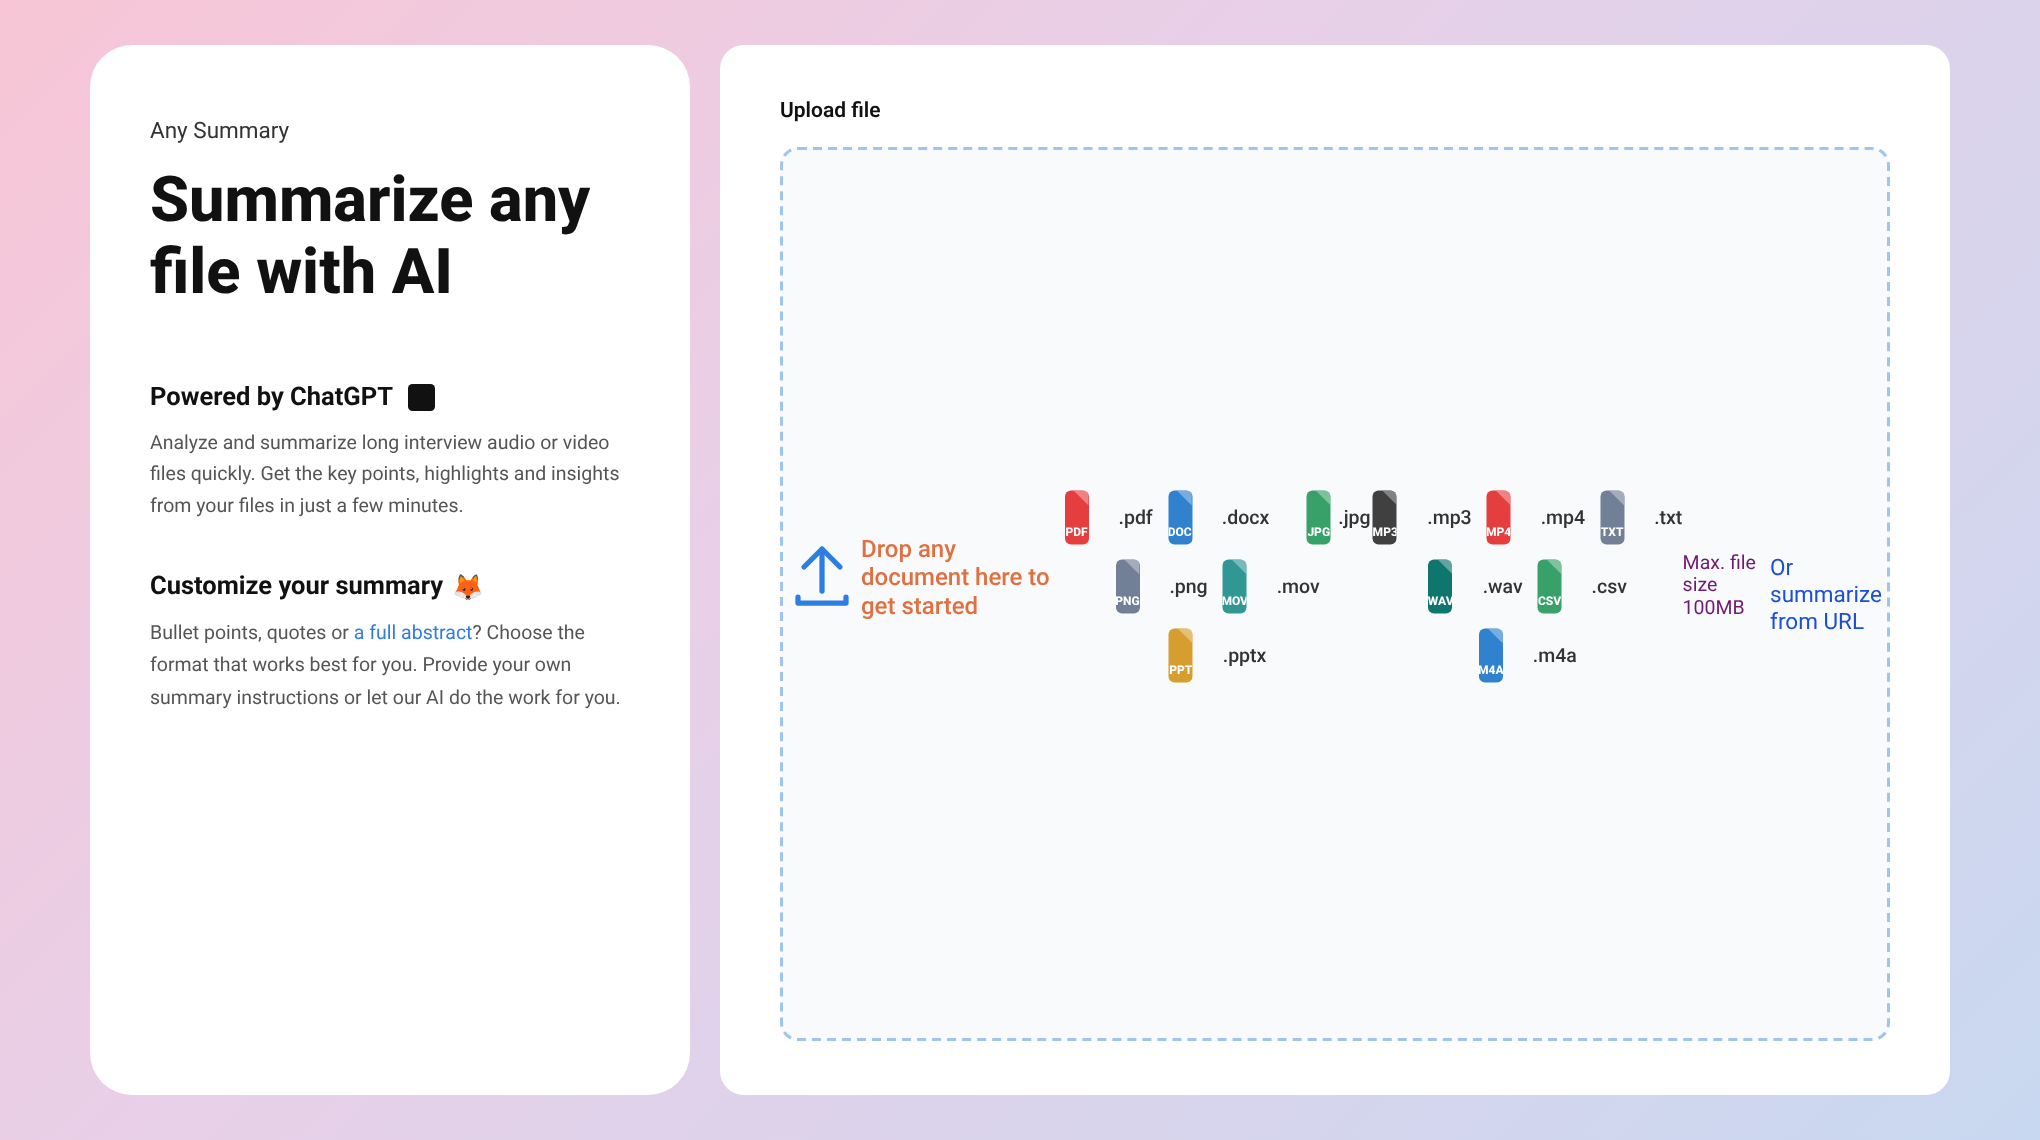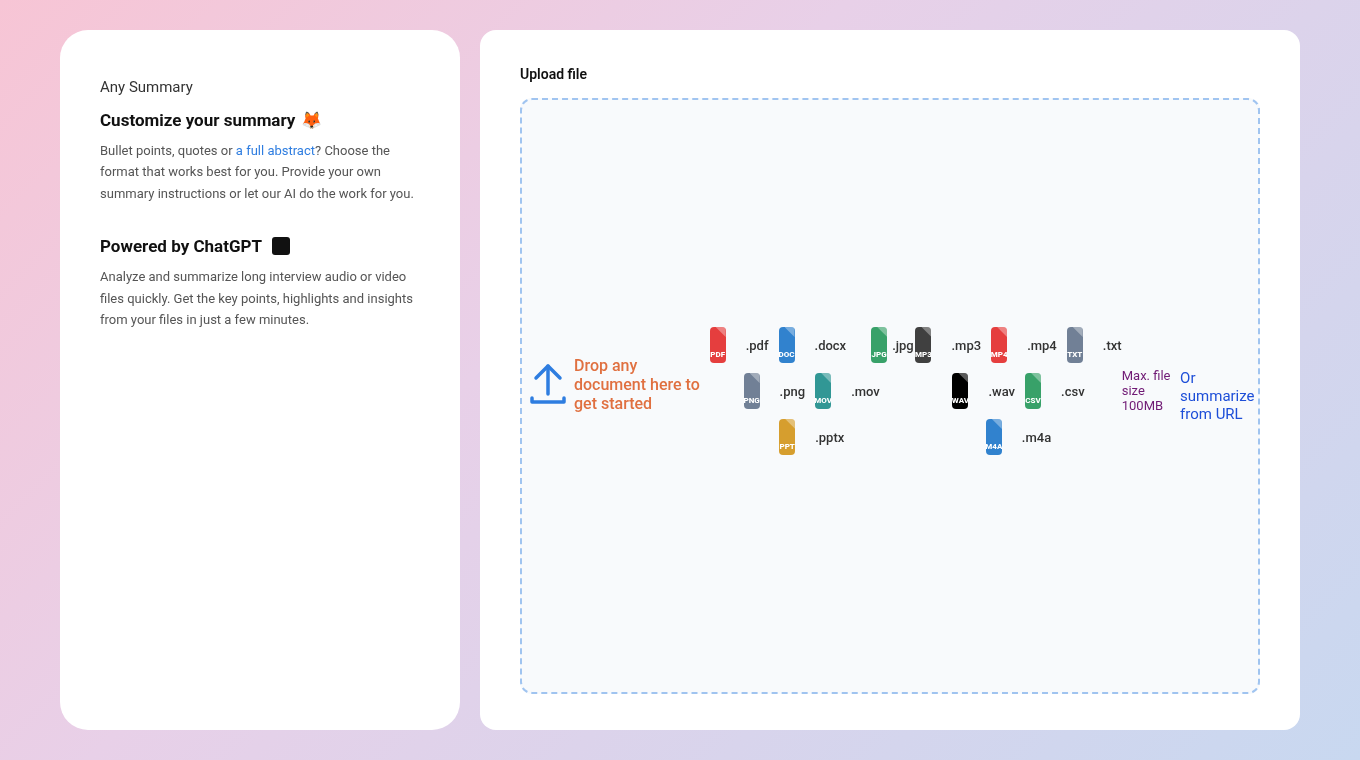--- a/index.html
+++ b/index.html
@@ -193,37 +193,38 @@
       margin-left: 4px;
     }
   </style>
 </head>
 <body>
 
 <div class="main-container">
 
   <div class="left-panel">
     <div class="app-name">Any Summary</div>
+    <h1 class="main-title">Summarize any file with AI</h1>
+
+    <div class="feature-section">
+      <div class="feature-title">
+        <span>Powered by ChatGPT</span>
+        <span class="chatgpt-icon"></span>
+      </div>
+      <p class="feature-desc">Analyze and summarize long interview audio or video files quickly. Get the key points, highlights and insights from your files in just a few minutes.</p>
+    </div>
 
     <div class="feature-section">
       <div class="feature-title">
         <span>Customize your summary</span>
         <span>🦊</span>
       </div>
       <p class="feature-desc">
         Bullet points, quotes or <span class="link">a full abstract</span>? Choose the format that works best for you. Provide your own summary instructions or let our AI do the work for you.
       </p>
-    </div>
-
-    <div class="feature-section">
-      <div class="feature-title">
-        <span>Powered by ChatGPT</span>
-        <span class="chatgpt-icon"></span>
-      </div>
-      <p class="feature-desc">Analyze and summarize long interview audio or video files quickly. Get the key points, highlights and insights from your files in just a few minutes.</p>
     </div>
   </div>
 
   <div class="right-panel">
     <div class="upload-title">Upload file</div>
 
     <div class="drop-zone">
 
       <div class="upload-icon">
         <svg viewBox="0 0 52 52" fill="none" xmlns="http://www.w3.org/2000/svg">
@@ -288,21 +289,21 @@
           <span>.mp4</span>
         </div>
         <div class="file-badge">
           <div class="file-icon-wrapper">
             <div class="file-icon-base" style="background:#718096;">TXT</div>
           </div>
           <span>.txt</span>
         </div>
         <div class="file-badge">
           <div class="file-icon-wrapper">
-            <div class="file-icon-base" style="background:#000000;">WAV</div>
+            <div class="file-icon-base" style="background:#0f766e;">WAV</div>
           </div>
           <span>.wav</span>
         </div>
         <div class="file-badge">
           <div class="file-icon-wrapper">
             <div class="file-icon-base" style="background:#38a169;">CSV</div>
           </div>
           <span>.csv</span>
         </div>
         <div class="file-badge">

